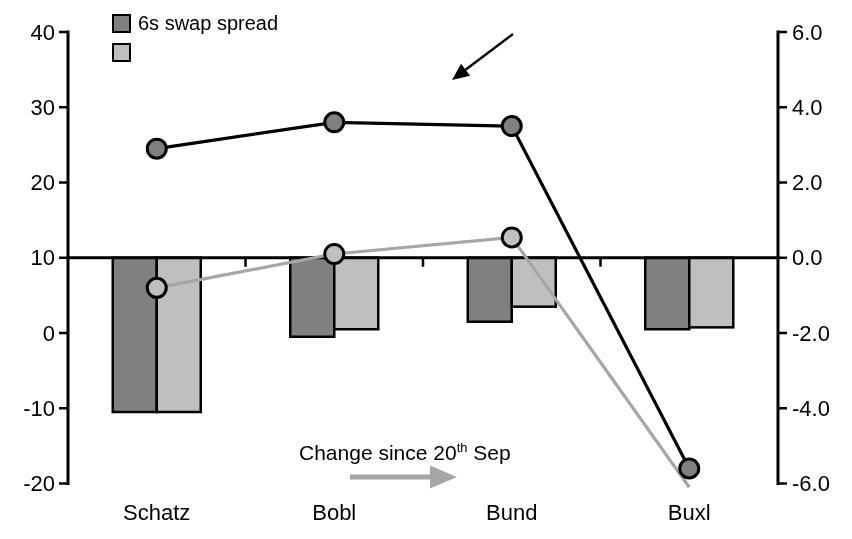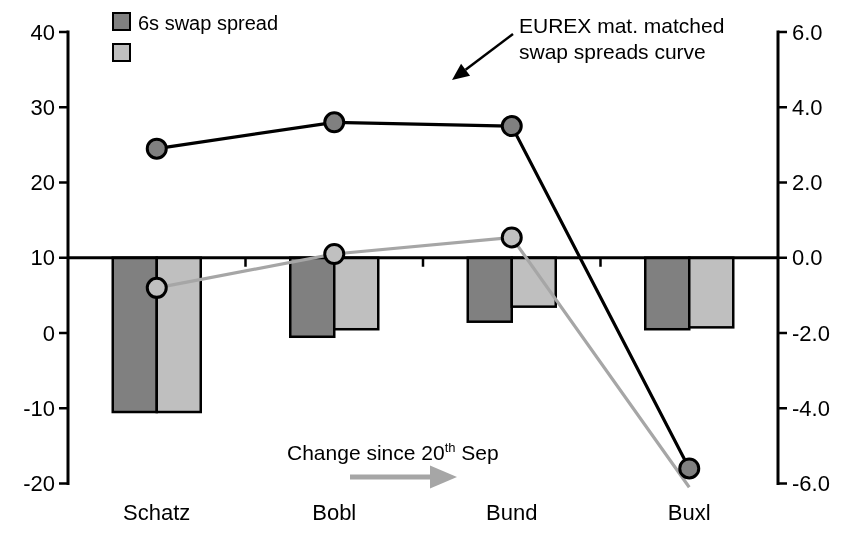--- a/index.html
+++ b/index.html
@@ -6,33 +6,33 @@
   body {
     width: 852px; height: 539px; background: #ffffff;
     font-family: "Liberation Sans", sans-serif;
     position: relative; overflow: hidden;
   }
   .chart-wrap { position: absolute; left: 0; top: 0; width: 852px; height: 539px; }
   svg { position: absolute; left: 0; top: 0; }
   .legend {
     position: absolute; left: 112px; top: 12px;
   }
-  .legend-item { display: flex; margin-bottom: 8px; }
+  .legend-item { display: flex; align-items: center; margin-bottom: 8px; }
   .legend-swatch {
     width: 15px; height: 15px; border: 2.5px solid #000; box-sizing: content-box;
     flex: 0 0 auto;
   }
   .legend-label { font-size: 20px; color: #000; margin-left: 7px; white-space: nowrap; }
   .anno-curve {
     position: absolute; left: 519px; top: 13px;
     font-size: 21px; line-height: 26px; color: #000; white-space: nowrap;
   }
   .anno-curve span { display: block; }
   .anno-change {
-    position: absolute; left: 287px; top: 440px;
+    position: absolute; left: 299px; top: 440px;
     font-size: 21px; color: #000; white-space: nowrap;
   }
   .anno-change sup { font-size: 13px; }
 </style>
 </head>
 <body>
 
 <div class="chart-wrap">
   <svg id="plot" width="852" height="539" viewBox="0 0 852 539">
       <rect x="112.75" y="257.75" width="44" height="154.2625" fill="#808080" stroke="#000000" stroke-width="2.5"></rect>
@@ -99,19 +99,15 @@
   <div class="legend">
     <div class="legend-item">
       <span class="legend-swatch" id="sw0" style="background: rgb(128, 128, 128);"></span>
       <span class="legend-label">6s swap spread</span>
     </div>
     <div class="legend-item">
       <span class="legend-swatch" id="sw1" style="background: rgb(191, 191, 191);"></span>
     </div>
   </div>
 
-  <div class="anno-curve">
-    <span>EUREX mat. matched</span>
-    <span>swap spreads curve</span>
-  </div>
 
   <div class="anno-change"><span>Change since 20</span><sup>th</sup><span> Sep</span></div>
 </div>
 
 </body></html>

